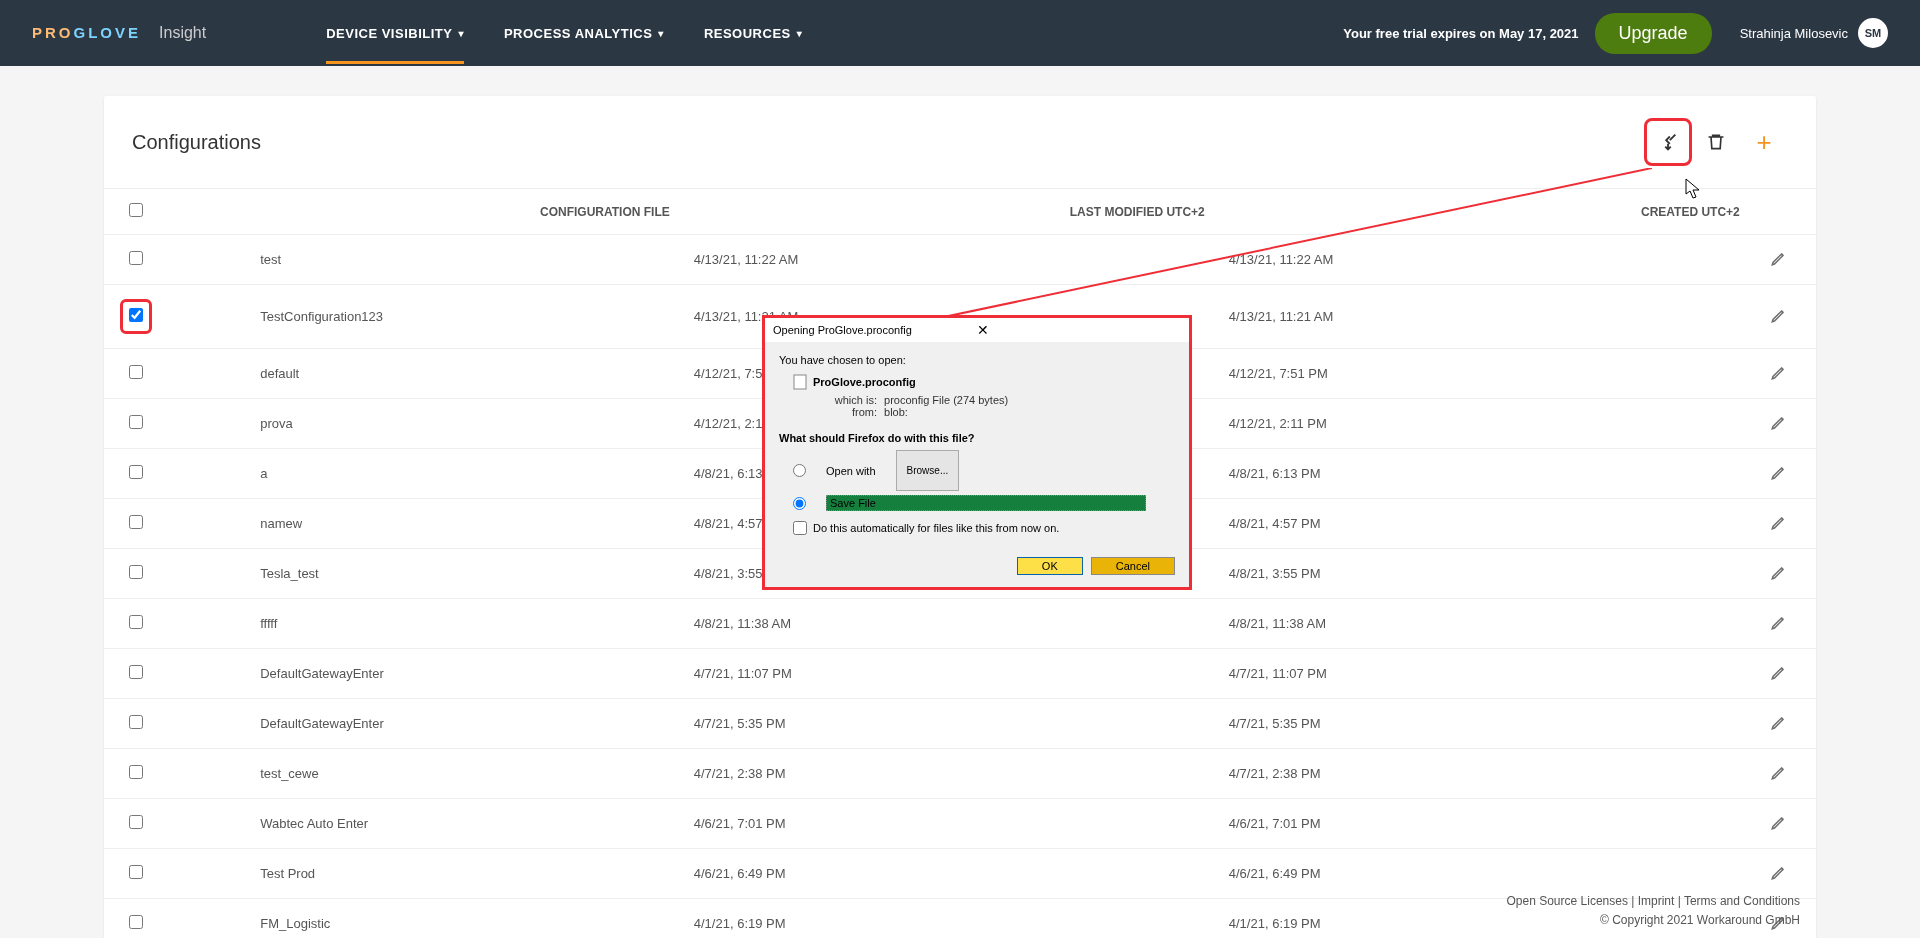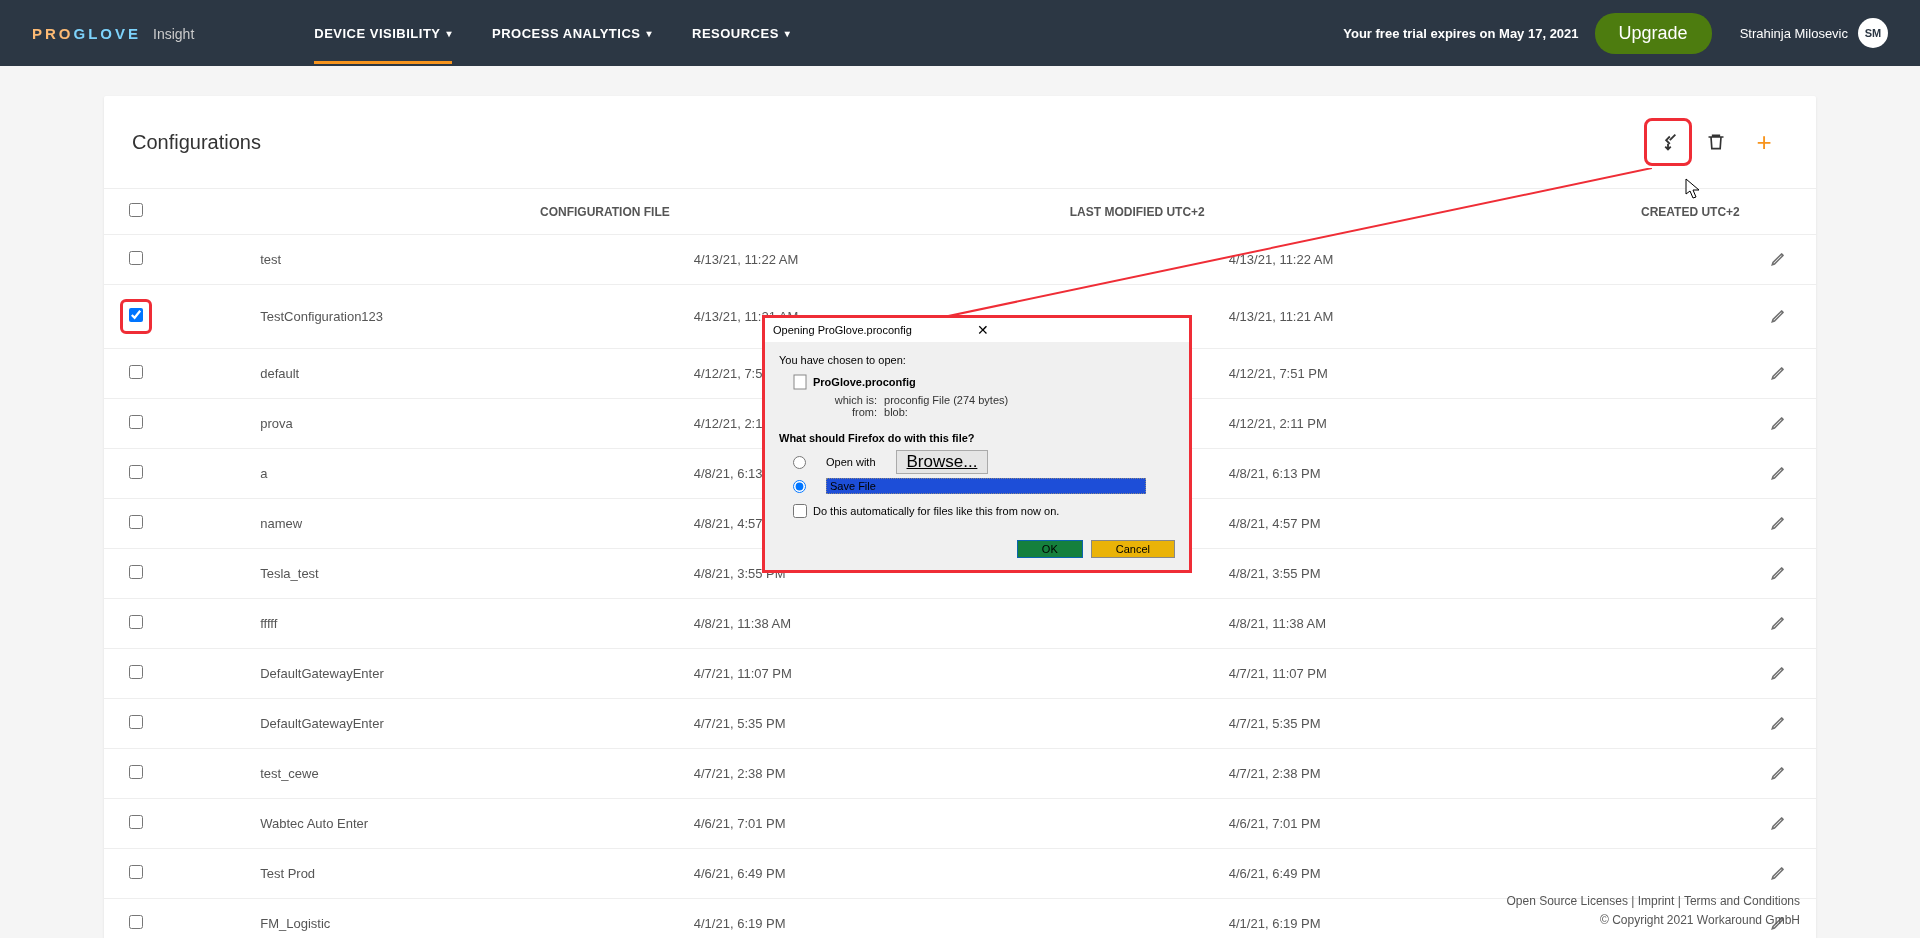--- a/index.html
+++ b/index.html
@@ -3,21 +3,21 @@
 <meta charset="utf-8">
 <style>
 * { box-sizing: border-box; margin: 0; padding: 0; }
 body { font-family: Arial, sans-serif; background: #f5f5f5; color: #333; font-size: 13px; width: 1920px; height: 938px; overflow: hidden; position: relative; }
 
 
 .topbar { background: #2c3744; height: 66px; display: flex; align-items: center; padding: 0 32px; color: #fff; }
 .logo { display: flex; align-items: baseline; gap: 12px; }
 .logo-pro { color: #fdba74; font-weight: 700; letter-spacing: 3px; font-size: 15px; }
 .logo-glove { color: #7dd3fc; font-weight: 700; letter-spacing: 3px; font-size: 15px; }
-.logo-insight { color: #ccc; font-size: 14px; font-weight: 300; }
+.logo-insight { color: #ccc; font-size: 16px; font-weight: 300; margin-left: 6px; }
 .nav { display: flex; gap: 40px; margin-left: 120px; }
 .nav-item { color: #fff; font-size: 13px; font-weight: 600; letter-spacing: .5px; display: flex; align-items: center; gap: 6px; cursor: pointer; }
 .nav-item.active { border-bottom: 3px solid #F7941D; padding-bottom: 20px; margin-bottom: -23px; }
 .chev { font-size: 10px; }
 .spacer { flex: 1; }
 .trial { color: #fff; font-size: 13px; font-weight: 600; margin-right: 16px; }
 .upgrade { background: #4d7c0f; color: #fff; border: none; border-radius: 20px; padding: 10px 24px; font-weight: 400; cursor: pointer; margin-right: 28px; font-size: 18px; }
 .user { display: flex; align-items: center; gap: 10px; color: #fff; font-size: 13px; }
 .avatar { width: 30px; height: 30px; border-radius: 50%; background: #fff; color: #2c3744; display: flex; align-items: center; justify-content: center; font-size: 11px; font-weight: 600; }
 
@@ -50,26 +50,26 @@
 .dlg-title { display: flex; align-items: center; padding: 4px 8px; background: #fff; }
 .dlg-title span { flex: 1; }
 .dlg-close { cursor: pointer; font-size: 14px; padding: 0 4px; }
 .dlg-body { padding: 12px 14px; }
 .dlg-body .intro { margin-bottom: 8px; }
 .dlg-body .file-row { display:flex; align-items:center; gap:6px; margin-left: 14px; margin-bottom:4px;}
 .dlg-body .meta { margin-left: 48px; font-size: 11px; color:#333; }
 .dlg-body .meta .lbl { display:inline-block; width:50px; text-align:right; margin-right:4px; }
 .dlg-body .q { font-weight: 700; margin-top: 14px; margin-bottom: 6px; }
 .radio-row { margin-left: 14px; display:flex; align-items:center; gap:20px; margin-bottom:4px;}
-.radio-row input[type=text] { border:1px dotted #888; padding:1px 3px; width: 320px; background:#1d4ed8; font-size:11px;}
-.browse { background: #e5e5e5; border: 1px solid #aaa; padding: 1px 10px; font-size:17px; cursor:pointer;text-decoration:underline; }
+.radio-row input[type=text] { border:1px dotted #888; padding:1px 3px; width: 320px; background:#15803d; font-size:11px;}
+.browse { background: #e5e5e5; border: 1px solid #aaa; padding: 14px 10px; font-size:10px; cursor:pointer; }
 .auto-row { margin-left: 14px; margin-top: 10px; display:flex; gap:6px; align-items:center;}
 .dlg-foot { display:flex; justify-content:flex-end; gap:8px; padding: 10px 14px 12px; }
 .dlg-btn { padding: 2px 24px; font-size:11px; border:1px solid #888; background:#eab308; cursor:pointer;}
-.dlg-btn.ok { border:1px solid #0a64ad; background:#15803d; }
+.dlg-btn.ok { border:1px solid #0a64ad; background:#fde047; }
 
 
 .anno-line { position:absolute; left: 820px; top: 168px; width: 832px; height: 180px; pointer-events:none; }
 
 
 .cursor { position:absolute; left: 1685px; top: 178px; font-size: 18px; pointer-events:none; }
 
 
 .footer { position: fixed; bottom: 8px; right: 120px; font-size: 12px; color: #555; text-align: right; line-height: 1.6; }
 </style>

